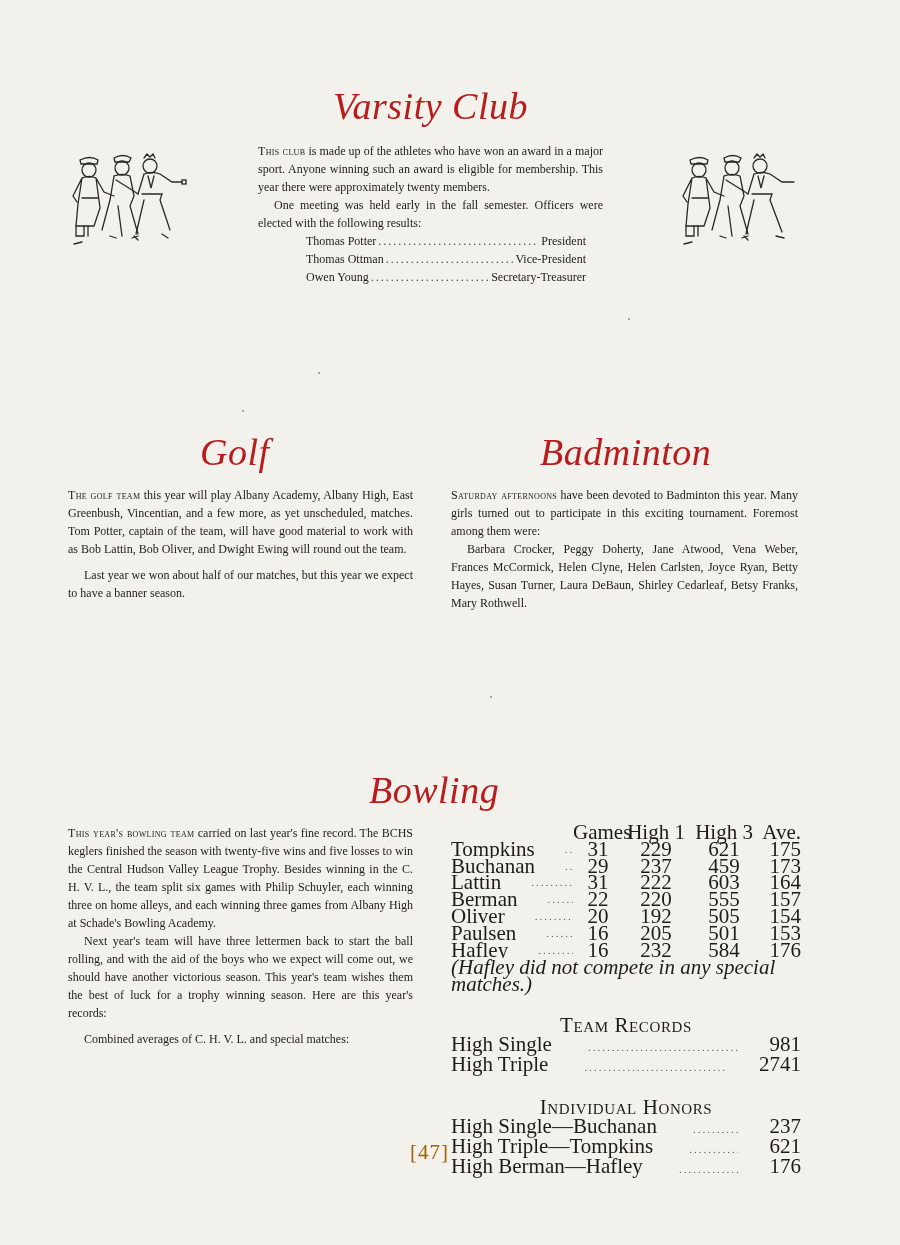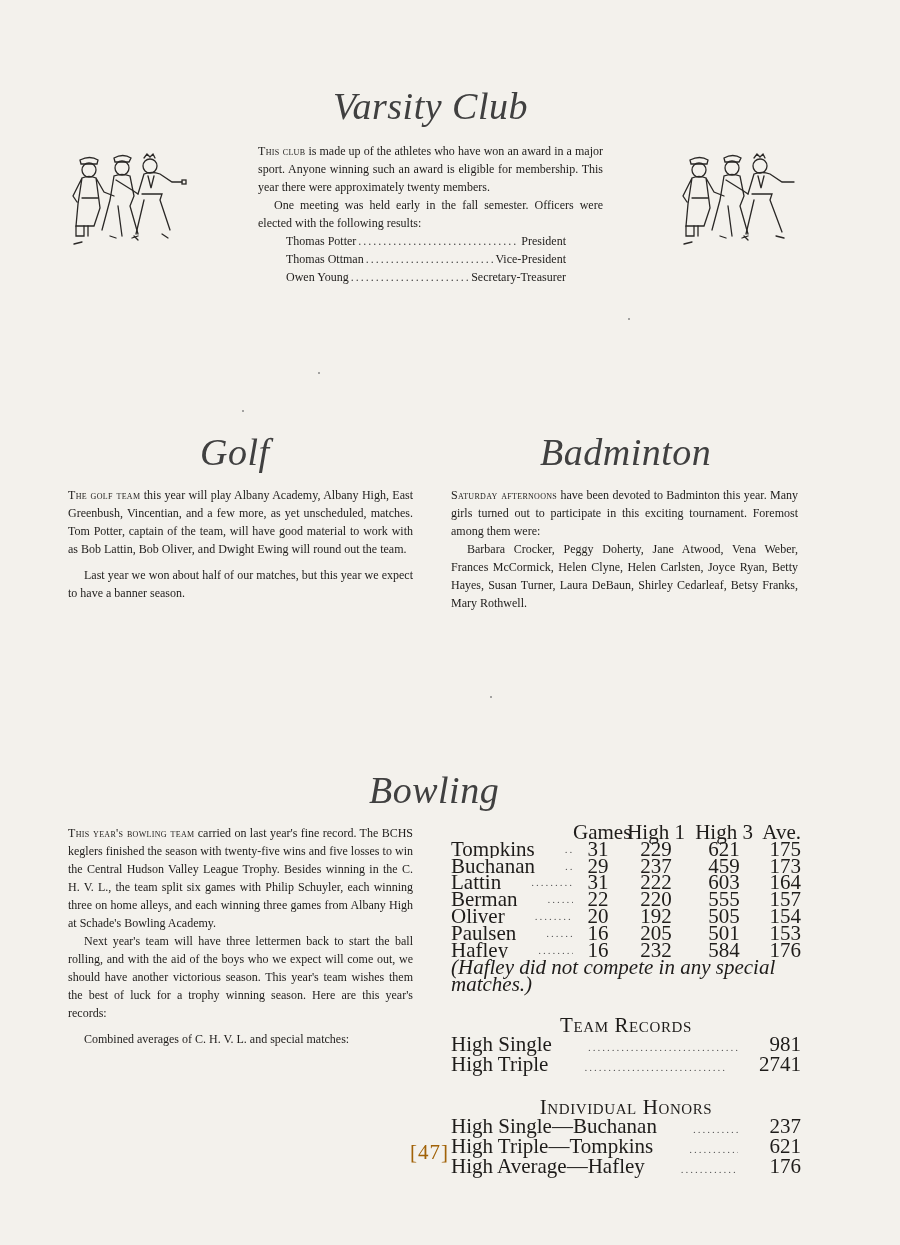--- a/index.html
+++ b/index.html
@@ -12,38 +12,38 @@
     overflow: hidden;
   }
   .page { position: absolute; inset: 0; }
   .title {
     position: absolute;
     font-style: italic;
     font-weight: normal;
     font-size: 38px;
     letter-spacing: 0.5px;
     margin: 0;
-    color: #404040;
+    color: #b91c1c;
   }
   .para {
     position: absolute;
     font-size: 12px;
     line-height: 18px;
     text-align: justify;
     margin: 0;
   }
   .para p { margin: 0; }
   .indent { text-indent: 16px; }
   .sc { font-variant: small-caps; letter-spacing: 0.3px; }
   .gap { margin-top: 8px !important; }
 
   
   #varsity-title { left: 333px; top: 84px; }
   #varsity-body { left: 258px; top: 142px; width: 345px; }
-  .officers { margin-left: 28px; width: 280px; }
+  .officers { margin-left: 48px; width: 280px; }
   .officer-row { display: flex; align-items: baseline; white-space: nowrap; }
   .officer-row .dots { flex: 1; overflow: hidden; margin: 0 2px; letter-spacing: 2px; color: #444; font-size: 12px; }
   .officer-row .dots::after { content: "........................................................"; }
 
   .drawing { position: absolute; }
   #drawing-left { left: 62px; top: 148px; width: 136px; height: 104px; }
   #drawing-right { left: 672px; top: 148px; width: 136px; height: 104px; }
 
   
   #golf-title { left: 200px; top: 430px; }
@@ -255,21 +255,21 @@
       <span>High Single—Buchanan</span>
         <span class="dots"></span>
         <span>237</span>
     </div>
     <div class="rec-row">
       <span>High Triple—Tompkins</span>
         <span class="dots"></span>
         <span>621</span>
     </div>
     <div class="rec-row">
-      <span>High Average—Hafley</span>
+      <span>High Berman—Hafley</span>
         <span class="dots"></span>
         <span>176</span>
     </div>
   </div>
 
   <div id="page-number">[47]</div>
 
   <span class="speck" style="left:318px;top:372px"></span>
   <span class="speck" style="left:242px;top:410px"></span>
   <span class="speck" style="left:628px;top:318px"></span>

